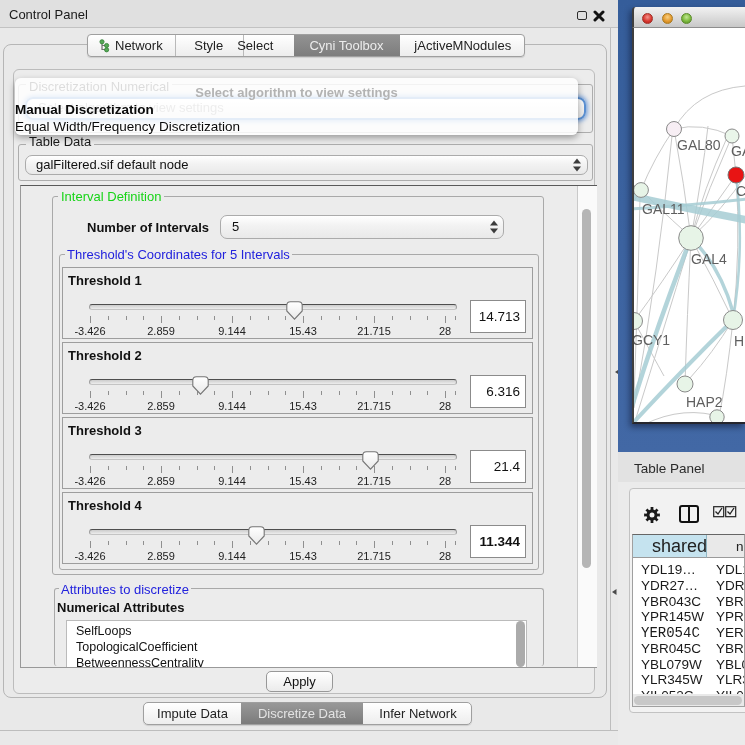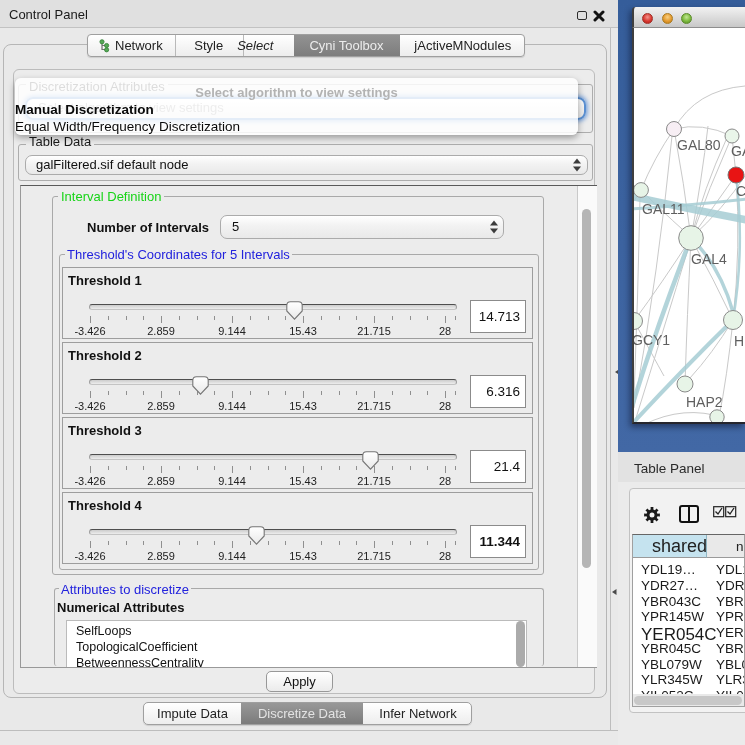--- a/index.html
+++ b/index.html
@@ -38,27 +38,27 @@
       <path d="M4 3 L4 11 M4 6.5 L8 6.5 M4 10.5 L8 10.5" stroke="#707070" stroke-width="1.2" fill="none"></path>
       <circle cx="4" cy="2.8" r="2.1" fill="#55a855" stroke="#2e7d32" stroke-width="0.8"></circle>
       <circle cx="8.6" cy="6.5" r="2.1" fill="#55a855" stroke="#2e7d32" stroke-width="0.8"></circle>
       <circle cx="8.6" cy="10.8" r="2.1" fill="#55a855" stroke="#2e7d32" stroke-width="0.8"></circle>
     </svg>
     Network
   </div>
   <div style="position:absolute; left:86.5px; top:0; bottom:0; width:1px; background:#b9b9b9;"></div>
   <div class="seg" style="left:86.5px; width:68.5px;">Style</div>
   <div style="position:absolute; left:155px; top:0; bottom:0; width:1px; background:#b9b9b9;"></div>
-  <div class="seg" style="left:142px; width:50.5px;font-style:italic;">Select</div>
+  <div class="seg" style="left:142px; width:50.5px;">Select</div>
   <div class="seg" style="left:205.5px; width:106px; background:linear-gradient(#929292,#7d7d7d); color:#ececec;">Cyni Toolbox</div>
   <div class="seg" style="left:311.5px; width:126.5px;text-align:center;">jActiveMNodules</div>
 </div>
 
 <div class="abs" style="left:18px; top:84px; width:575px; height:49px; border:1px solid #adadad; border-radius:3px;"></div>
-<div class="abs" style="left:26px; top:79px; font-size:13px; color:#2a2a2a; background:#ececec; padding:0 3px;">Discretization Attributes</div>
+<div class="abs" style="left:26px; top:79px; font-size:13px; color:#2a2a2a; background:#ececec; padding:0 3px;">Discretization Numerical</div>
 <div class="abs combo" style="left:25px; top:97px; width:561px; height:23px; box-shadow:0 0 4px 1.5px rgba(85,140,215,0.8); border:2.5px solid #5b90d2; border-radius:8px;"></div>
 <div class="abs" style="left:38px; top:100px; font-size:13px; color:#8d8d8d;">Select algorithm to view settings</div>
 
 <div class="abs" style="left:18px; top:144px; width:575px; height:37px; border:1px solid #adadad; border-radius:3px;"></div>
 <div class="abs" style="left:26px; top:134px; font-size:13px; color:#1a1a1a; background:#ececec; padding:0 3px;">Table Data</div>
 <div class="abs combo" style="left:25px; top:155px; width:563px; height:20px;"></div>
 <div class="abs" style="left:36px; top:157px; font-size:13px; color:#111;">galFiltered.sif default node</div>
 <svg class="abs" style="left:572px; top:158px;" width="10" height="14" viewBox="0 0 10 14">
     <path d="M5 0.5 L9 5.5 L1 5.5 Z" fill="#3c3c3c"></path>
     <path d="M5 13.5 L9 8.5 L1 8.5 Z" fill="#3c3c3c"></path>
@@ -377,21 +377,21 @@
   <div style="position:absolute; left:0px; top:0px; width:74px; height:23px; background:#c5e3ef; border-right:1px solid #8fb6c4; border-bottom:1px solid #9a9a9a; font-size:18px; color:#222; line-height:23px; padding-left:19px;">shared…</div>
   <div style="position:absolute; left:74px; top:0px; width:60px; height:23px; background:#e9e9e9; border-bottom:1px solid #9a9a9a; font-size:13.5px; color:#222; padding-left:29px; line-height:23px;">na</div>
   <div style="position:absolute; left:8px; top:27.3px; font-size:13.5px; color:#1a1a1a;">YDL19…</div>
   <div style="position:absolute; left:83px; top:27.3px; font-size:13.5px; color:#1a1a1a;">YDL1</div>
   <div style="position:absolute; left:8px; top:43.0px; font-size:13.5px; color:#1a1a1a;">YDR27…</div>
   <div style="position:absolute; left:83px; top:43.0px; font-size:13.5px; color:#1a1a1a;">YDR2</div>
   <div style="position:absolute; left:8px; top:58.7px; font-size:13.5px; color:#1a1a1a;">YBR043C</div>
   <div style="position:absolute; left:83px; top:58.7px; font-size:13.5px; color:#1a1a1a;">YBR0</div>
   <div style="position:absolute; left:8px; top:74.4px; font-size:13.5px; color:#1a1a1a;">YPR145W</div>
   <div style="position:absolute; left:83px; top:74.4px; font-size:13.5px; color:#1a1a1a;">YPR1</div>
-  <div style="position:absolute; left:8px; top:90.1px; font-size:17px; color:#1a1a1a;">YER054C</div>
+  <div style="position:absolute; left:8px; top:90.1px; font-size:14px; color:#1a1a1a;font-family:Liberation Mono, monospace;">YER054C</div>
   <div style="position:absolute; left:83px; top:90.1px; font-size:13.5px; color:#1a1a1a;">YER0</div>
   <div style="position:absolute; left:8px; top:105.8px; font-size:13.5px; color:#1a1a1a;">YBR045C</div>
   <div style="position:absolute; left:83px; top:105.8px; font-size:13.5px; color:#1a1a1a;">YBR0</div>
   <div style="position:absolute; left:8px; top:121.5px; font-size:13.5px; color:#1a1a1a;">YBL079W</div>
   <div style="position:absolute; left:83px; top:121.5px; font-size:13.5px; color:#1a1a1a;">YBL0</div>
   <div style="position:absolute; left:8px; top:137.2px; font-size:13.5px; color:#1a1a1a;">YLR345W</div>
   <div style="position:absolute; left:83px; top:137.2px; font-size:13.5px; color:#1a1a1a;">YLR3</div>
   <div style="position:absolute; left:8px; top:152.9px; font-size:13.5px; color:#1a1a1a;">YIL052C</div>
   <div style="position:absolute; left:83px; top:152.9px; font-size:13.5px; color:#1a1a1a;">YIL0</div>
   <div style="position:absolute; left:0; top:159px; width:113px; height:13px; background:#e9e9e9;"></div>

